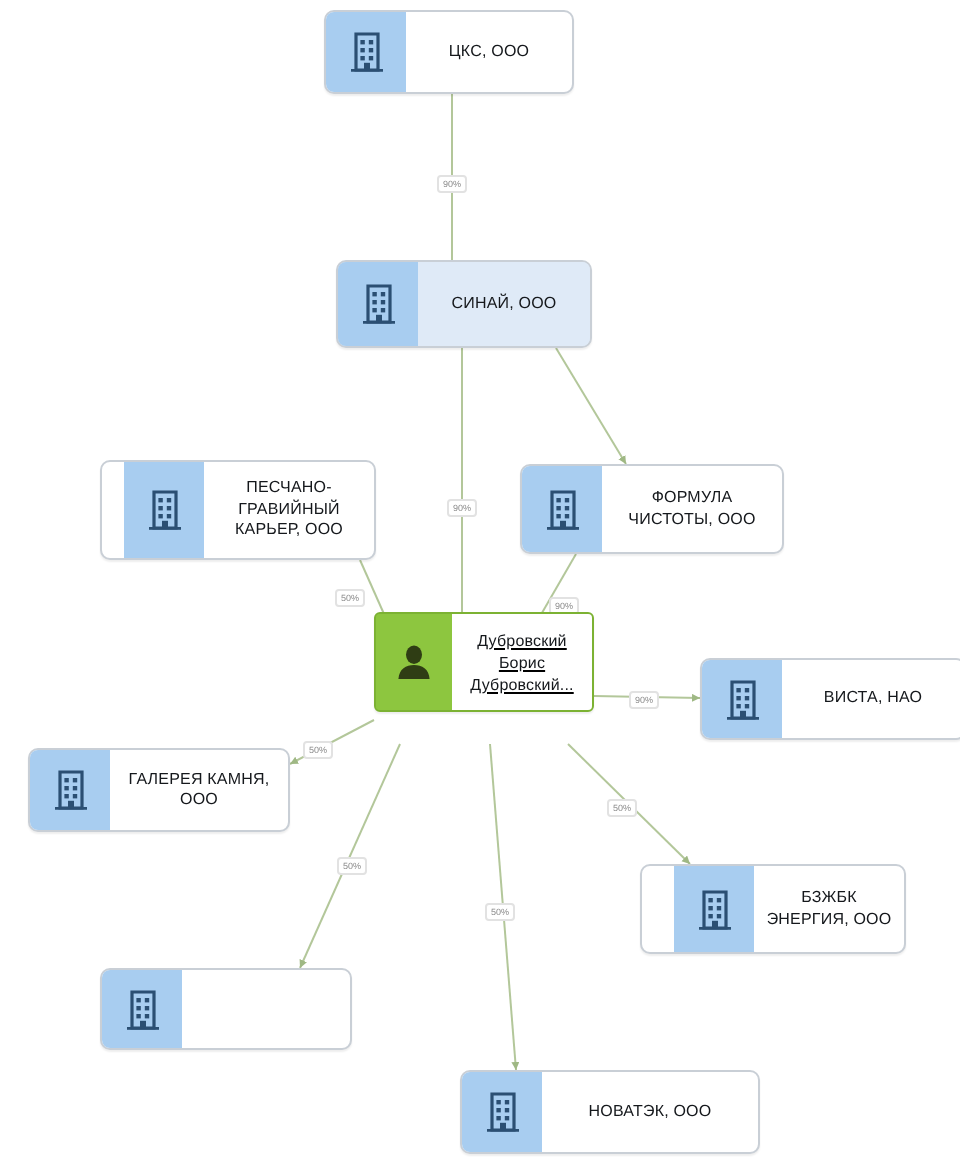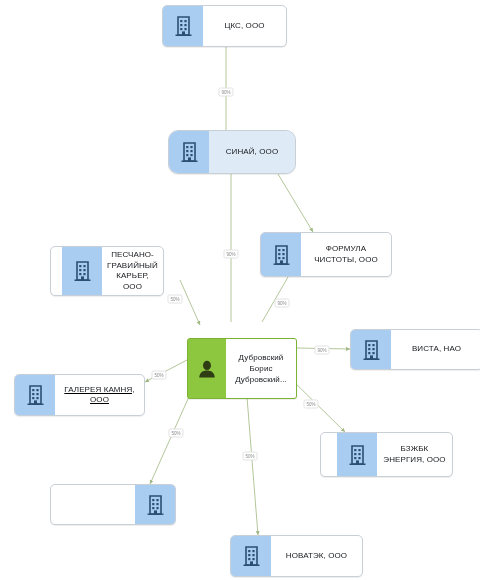--- a/index.html
+++ b/index.html
@@ -32,21 +32,20 @@
   .node {
     position: absolute;
     display: flex;
     align-items: stretch;
     background: #ffffff;
     border: 1px solid #c9cfd6;
     border-radius: 5px;
     box-sizing: border-box;
     box-shadow: 0 1px 1px rgba(0,0,0,0.07);
     overflow: hidden;
-    justify-content: flex-end;
   }
   .node-icon {
     width: 40px;
     flex: 0 0 40px;
     background: #a8cdf0;
     display: flex;
     align-items: center;
     justify-content: center;
   }
   .node-label {
@@ -144,37 +143,37 @@
             <rect x="9.4" y="4" width="2.2" height="2.2" fill="#2b4f73"></rect>
             <rect x="5.2" y="8" width="2.2" height="2.2" fill="#2b4f73"></rect>
             <rect x="9.4" y="8" width="2.2" height="2.2" fill="#2b4f73"></rect>
             <rect x="5.2" y="12" width="2.2" height="2.2" fill="#2b4f73"></rect>
             <rect x="9.4" y="12" width="2.2" height="2.2" fill="#2b4f73"></rect>
             <rect x="7" y="15.4" width="3" height="3.8" fill="#2b4f73"></rect>
           </svg>
         </div>
         <div class="node-label">ЦКС, ООО</div>
       </div>
-      <div class="node highlight" style="left: 168px; top: 130px; width: 128px; height: 44px; border-radius: 10px;">
+      <div class="node highlight" style="left: 168px; top: 130px; width: 128px; height: 44px;">
         <div class="node-icon">
           <svg width="17" height="20" viewBox="0 0 17 20">
             <path d="M3 1 h11 v18 h-11 z" fill="none" stroke="#2b4f73" stroke-width="1.6"></path>
             <path d="M0.5 19.2 h16" stroke="#2b4f73" stroke-width="1.4"></path>
             <rect x="5.2" y="4" width="2.2" height="2.2" fill="#2b4f73"></rect>
             <rect x="9.4" y="4" width="2.2" height="2.2" fill="#2b4f73"></rect>
             <rect x="5.2" y="8" width="2.2" height="2.2" fill="#2b4f73"></rect>
             <rect x="9.4" y="8" width="2.2" height="2.2" fill="#2b4f73"></rect>
             <rect x="5.2" y="12" width="2.2" height="2.2" fill="#2b4f73"></rect>
             <rect x="9.4" y="12" width="2.2" height="2.2" fill="#2b4f73"></rect>
             <rect x="7" y="15.4" width="3" height="3.8" fill="#2b4f73"></rect>
           </svg>
         </div>
         <div class="node-label">СИНАЙ, ООО</div>
       </div>
-      <div class="node" style="left: 50px; top: 246px; width: 114px; height: 50px; padding-left: 11px;">
+      <div class="node" style="left: 50px; top: 230px; width: 138px; height: 50px; padding-left: 11px;">
         <div class="node-icon">
           <svg width="17" height="20" viewBox="0 0 17 20">
             <path d="M3 1 h11 v18 h-11 z" fill="none" stroke="#2b4f73" stroke-width="1.6"></path>
             <path d="M0.5 19.2 h16" stroke="#2b4f73" stroke-width="1.4"></path>
             <rect x="5.2" y="4" width="2.2" height="2.2" fill="#2b4f73"></rect>
             <rect x="9.4" y="4" width="2.2" height="2.2" fill="#2b4f73"></rect>
             <rect x="5.2" y="8" width="2.2" height="2.2" fill="#2b4f73"></rect>
             <rect x="9.4" y="8" width="2.2" height="2.2" fill="#2b4f73"></rect>
             <rect x="5.2" y="12" width="2.2" height="2.2" fill="#2b4f73"></rect>
             <rect x="9.4" y="12" width="2.2" height="2.2" fill="#2b4f73"></rect>
@@ -224,21 +223,21 @@
             <rect x="9.4" y="4" width="2.2" height="2.2" fill="#2b4f73"></rect>
             <rect x="5.2" y="8" width="2.2" height="2.2" fill="#2b4f73"></rect>
             <rect x="9.4" y="8" width="2.2" height="2.2" fill="#2b4f73"></rect>
             <rect x="5.2" y="12" width="2.2" height="2.2" fill="#2b4f73"></rect>
             <rect x="9.4" y="12" width="2.2" height="2.2" fill="#2b4f73"></rect>
             <rect x="7" y="15.4" width="3" height="3.8" fill="#2b4f73"></rect>
           </svg>
         </div>
         <div class="node-label">БЗЖБК ЭНЕРГИЯ, ООО</div>
       </div>
-      <div class="node" style="left: 230px; top: 535px; width: 133px; height: 42px;">
+      <div class="node" style="left: 230px; top: 535px; width: 150px; height: 42px;">
         <div class="node-icon">
           <svg width="17" height="20" viewBox="0 0 17 20">
             <path d="M3 1 h11 v18 h-11 z" fill="none" stroke="#2b4f73" stroke-width="1.6"></path>
             <path d="M0.5 19.2 h16" stroke="#2b4f73" stroke-width="1.4"></path>
             <rect x="5.2" y="4" width="2.2" height="2.2" fill="#2b4f73"></rect>
             <rect x="9.4" y="4" width="2.2" height="2.2" fill="#2b4f73"></rect>
             <rect x="5.2" y="8" width="2.2" height="2.2" fill="#2b4f73"></rect>
             <rect x="9.4" y="8" width="2.2" height="2.2" fill="#2b4f73"></rect>
             <rect x="5.2" y="12" width="2.2" height="2.2" fill="#2b4f73"></rect>
             <rect x="9.4" y="12" width="2.2" height="2.2" fill="#2b4f73"></rect>
@@ -255,37 +254,37 @@
             <rect x="5.2" y="4" width="2.2" height="2.2" fill="#2b4f73"></rect>
             <rect x="9.4" y="4" width="2.2" height="2.2" fill="#2b4f73"></rect>
             <rect x="5.2" y="8" width="2.2" height="2.2" fill="#2b4f73"></rect>
             <rect x="9.4" y="8" width="2.2" height="2.2" fill="#2b4f73"></rect>
             <rect x="5.2" y="12" width="2.2" height="2.2" fill="#2b4f73"></rect>
             <rect x="9.4" y="12" width="2.2" height="2.2" fill="#2b4f73"></rect>
             <rect x="7" y="15.4" width="3" height="3.8" fill="#2b4f73"></rect>
           </svg>
         </div>
       </div>
-      <div class="node" style="left: 14px; top: 374px; width: 131px; height: 42px; text-decoration: underline;">
+      <div class="node" style="left: 14px; top: 374px; width: 131px; height: 42px;">
         <div class="node-icon">
           <svg width="17" height="20" viewBox="0 0 17 20">
             <path d="M3 1 h11 v18 h-11 z" fill="none" stroke="#2b4f73" stroke-width="1.6"></path>
             <path d="M0.5 19.2 h16" stroke="#2b4f73" stroke-width="1.4"></path>
             <rect x="5.2" y="4" width="2.2" height="2.2" fill="#2b4f73"></rect>
             <rect x="9.4" y="4" width="2.2" height="2.2" fill="#2b4f73"></rect>
             <rect x="5.2" y="8" width="2.2" height="2.2" fill="#2b4f73"></rect>
             <rect x="9.4" y="8" width="2.2" height="2.2" fill="#2b4f73"></rect>
             <rect x="5.2" y="12" width="2.2" height="2.2" fill="#2b4f73"></rect>
             <rect x="9.4" y="12" width="2.2" height="2.2" fill="#2b4f73"></rect>
             <rect x="7" y="15.4" width="3" height="3.8" fill="#2b4f73"></rect>
           </svg>
         </div>
         <div class="node-label">ГАЛЕРЕЯ КАМНЯ, ООО</div>
       </div>
-      <div class="node center" style="left: 187px; top: 338px; width: 110px; height: 61px;">
+      <div class="node center" style="left: 187px; top: 306px; width: 110px; height: 50px; text-decoration: underline;">
         <div class="node-icon">
           <svg width="20" height="20" viewBox="0 0 20 20">
             <ellipse cx="10" cy="6.4" rx="4" ry="4.6" fill="#2f3d14"></ellipse>
             <path d="M2.2 18.5 C2.6 13.4 6 11.5 10 11.5 C14 11.5 17.4 13.4 17.8 18.5 Z" fill="#2f3d14"></path>
           </svg>
         </div>
         <div class="node-label" style="flex-direction: column;">
           <span>Дубровский</span>
           <span>Борис</span>
           <span>Дубровский...</span>

